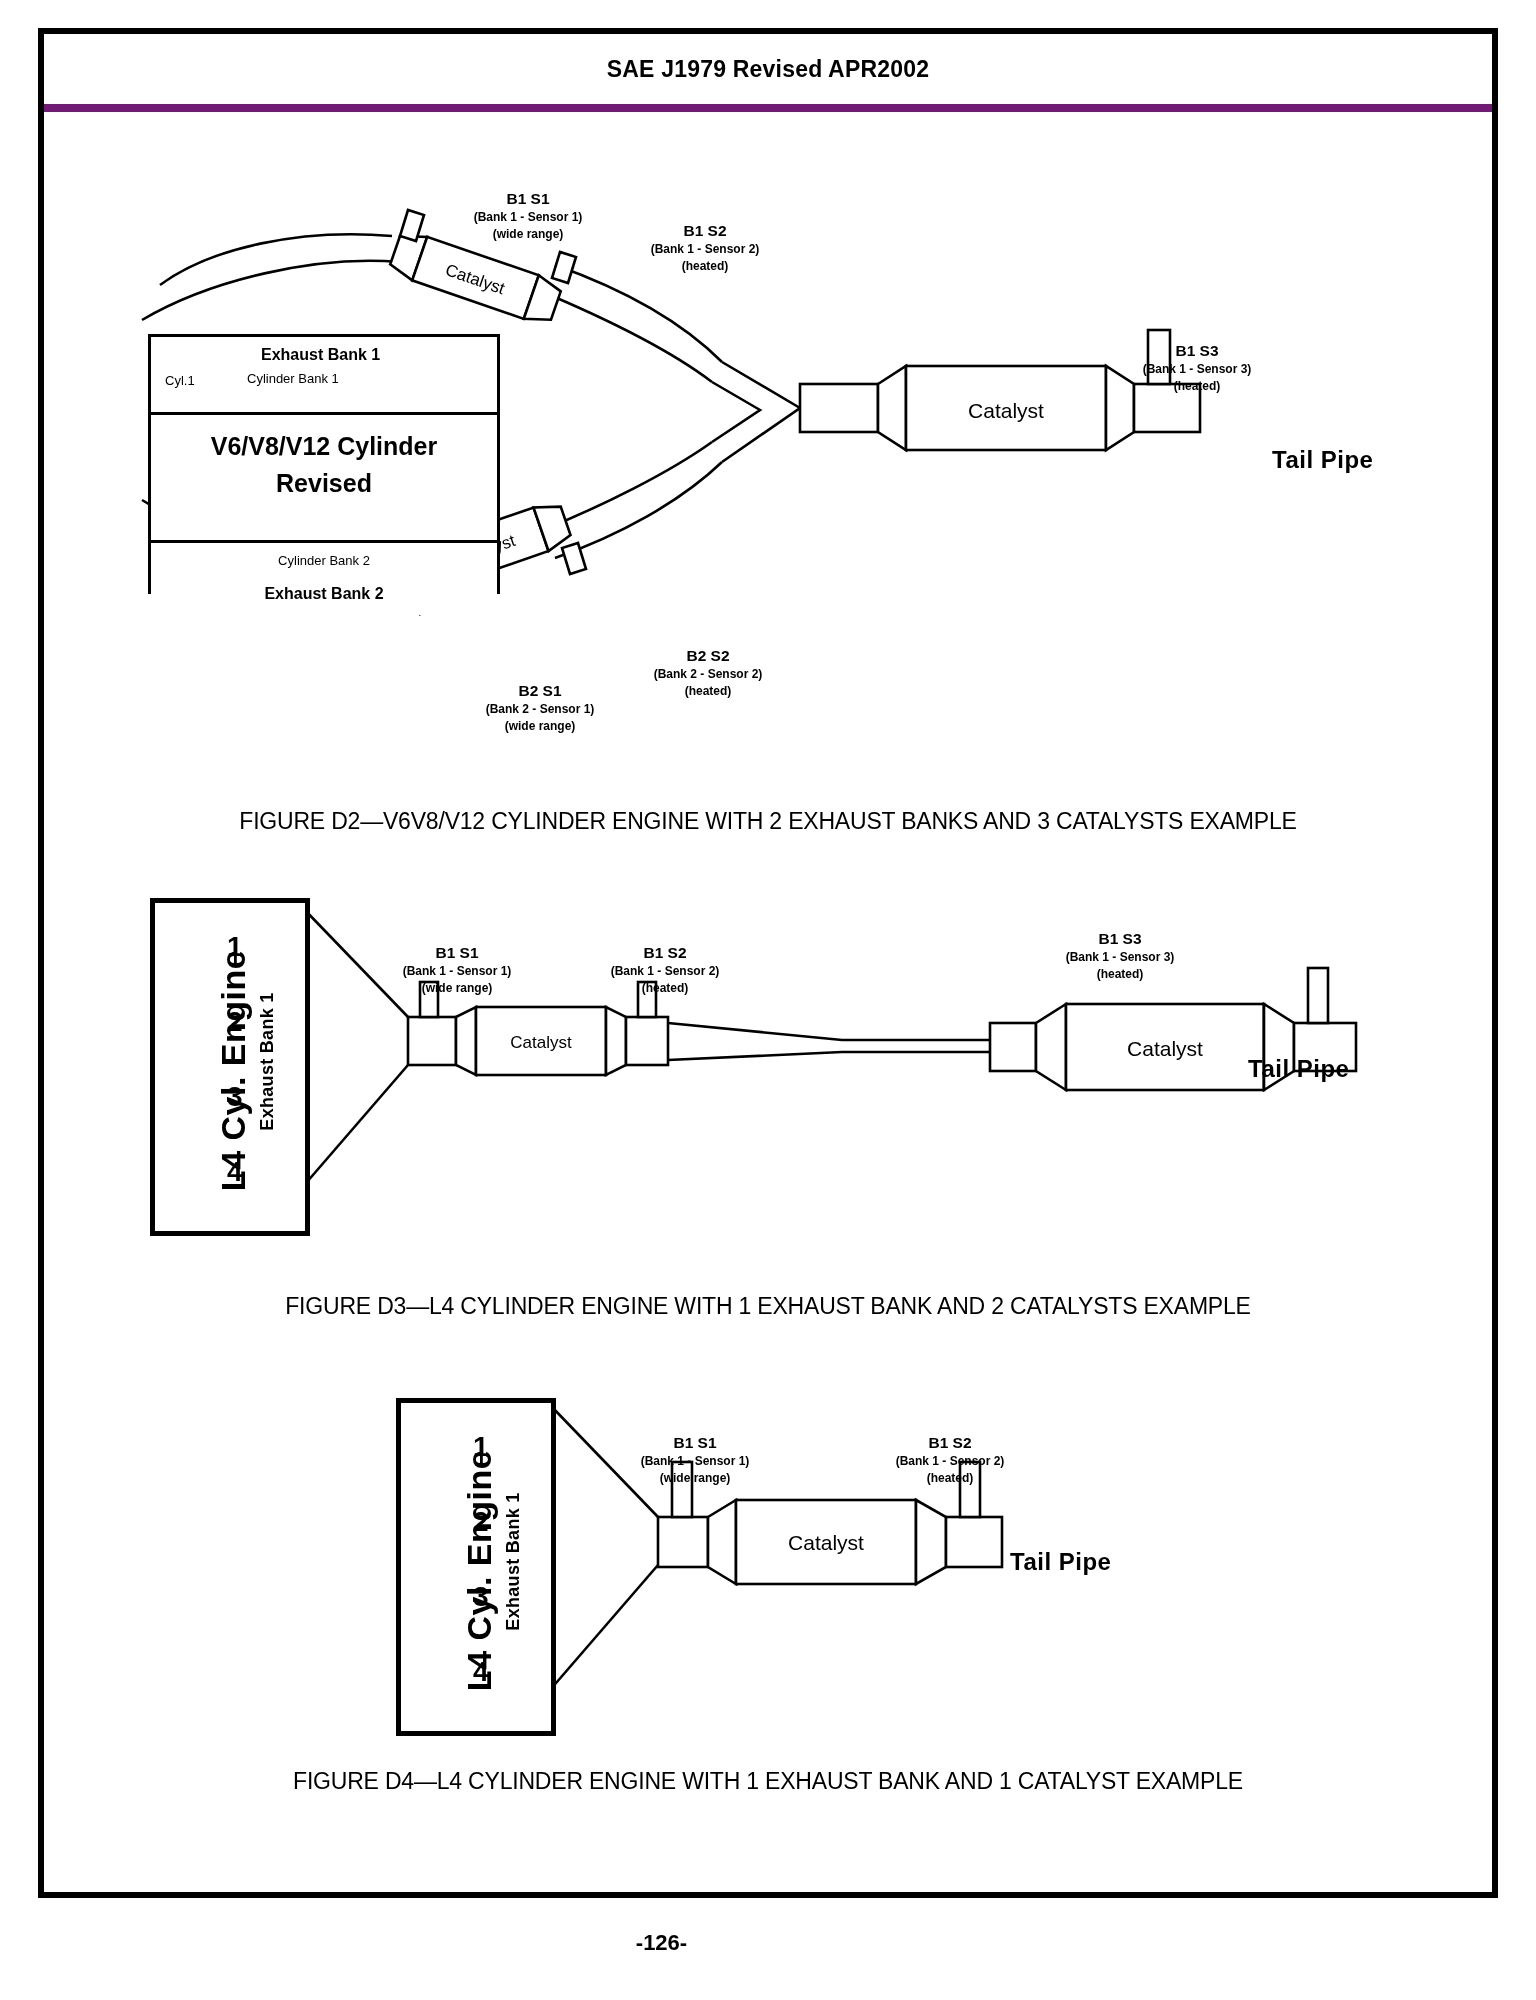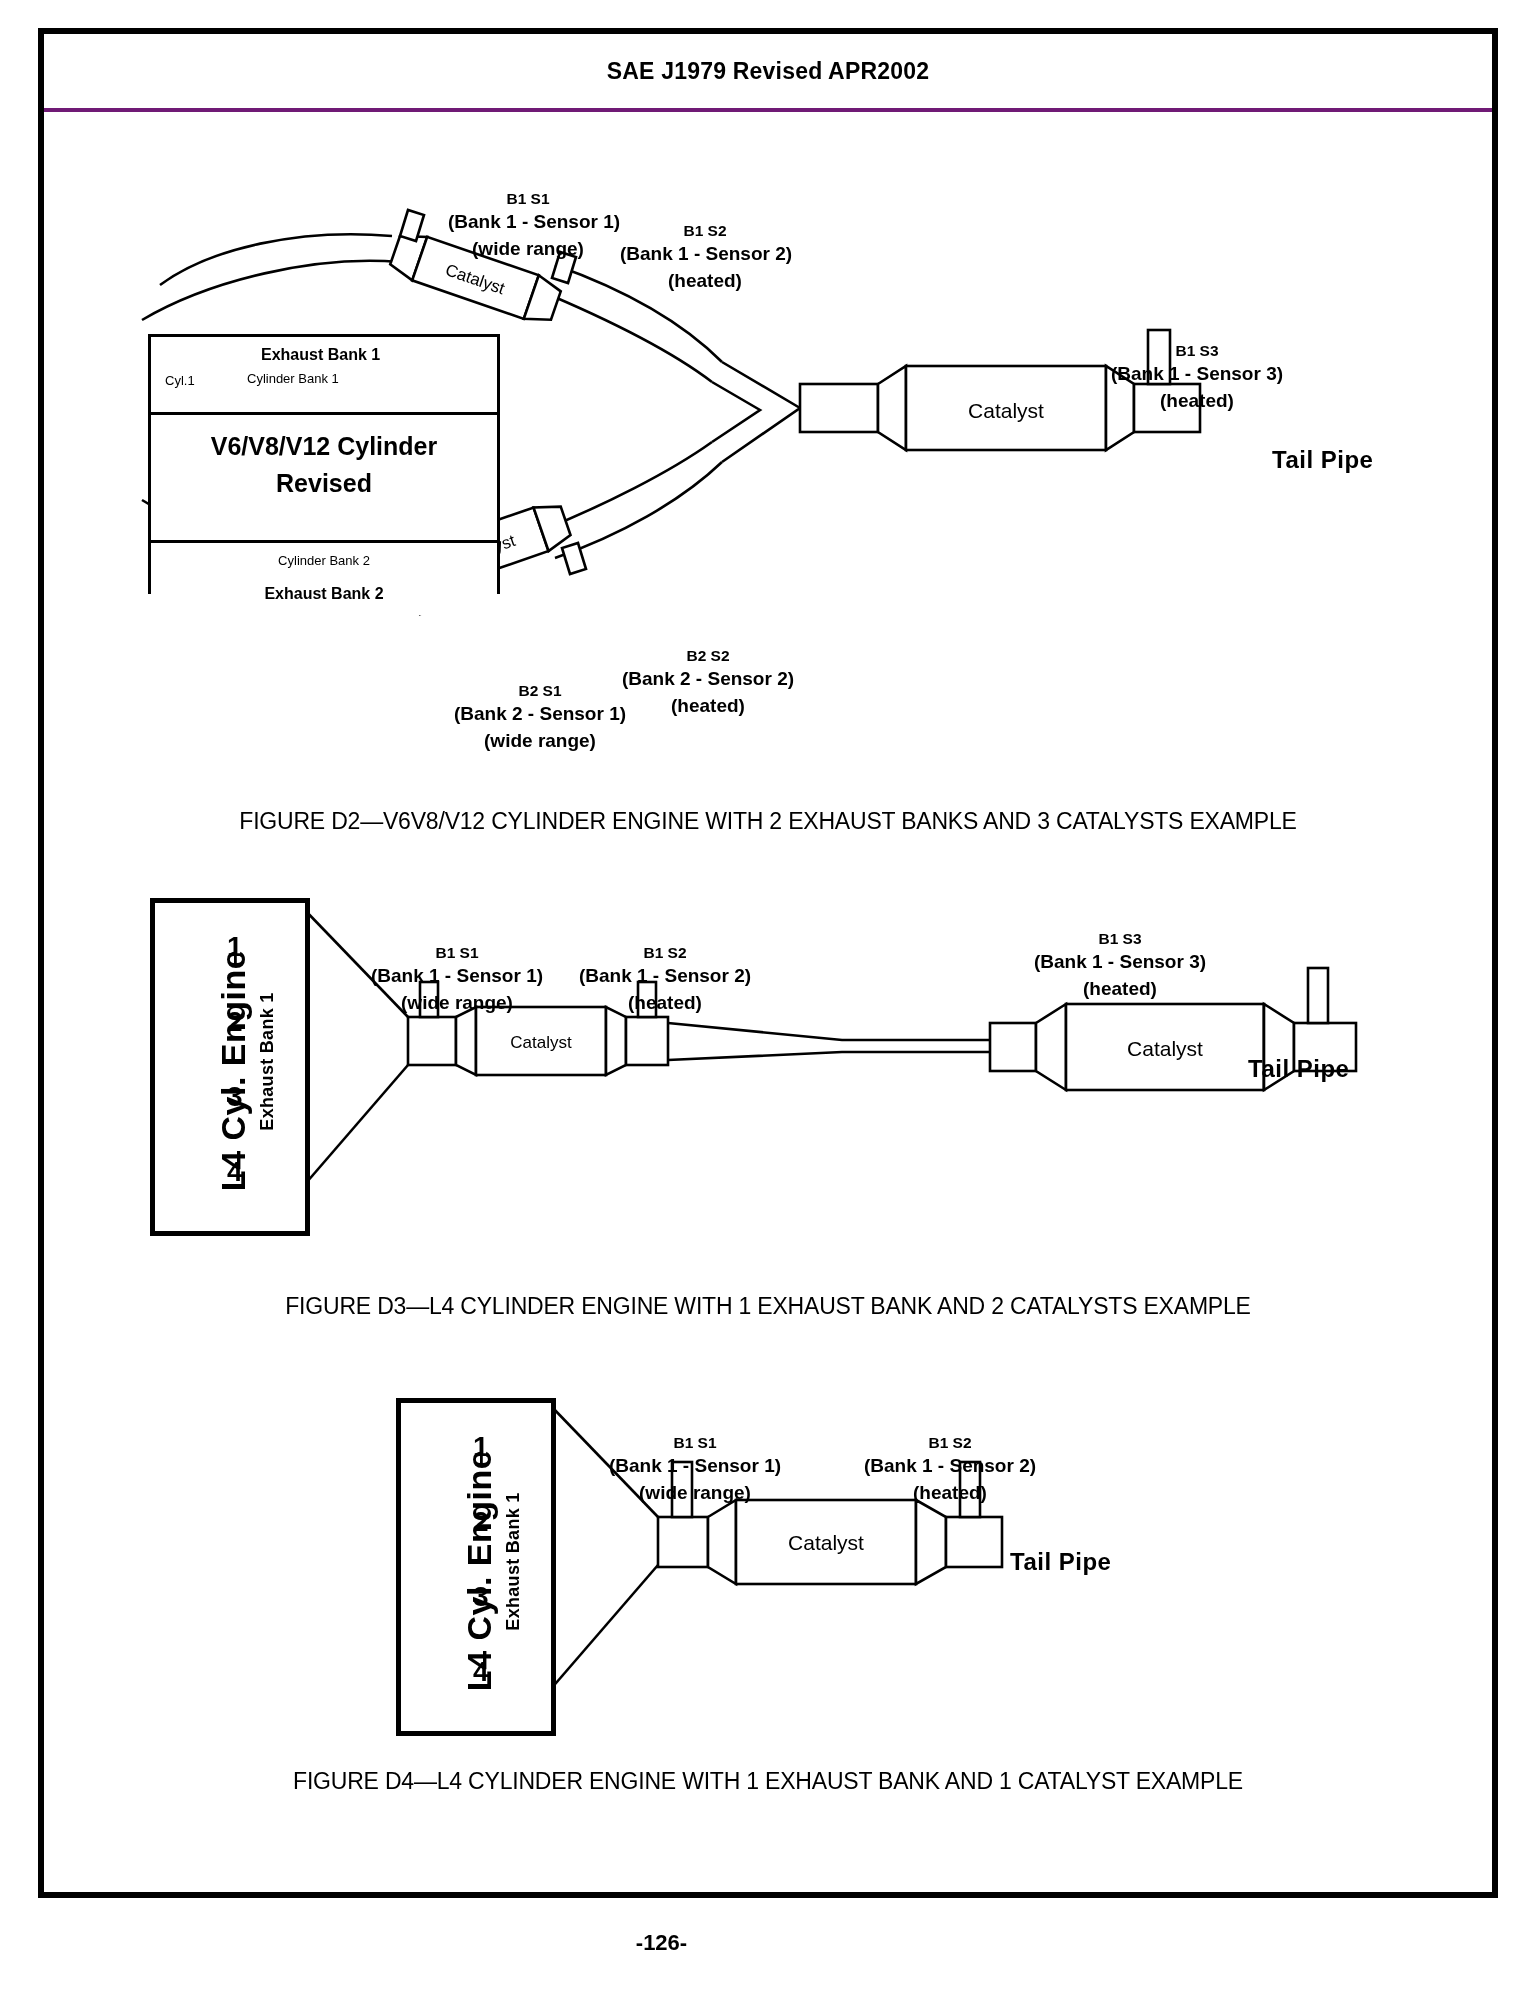--- a/index.html
+++ b/index.html
@@ -25,21 +25,21 @@
     height: 1870px;
     border: 6px solid #000;
     box-sizing: border-box;
   }
   .header-band {
     position: absolute;
     left: 0;
     top: 0;
     width: 100%;
     height: 78px;
-    border-bottom: 4px solid #701a75;
+    border-bottom: 8px solid #701a75;
     box-sizing: border-box;
     display: flex;
     align-items: center;
     justify-content: center;
   }
   .header-title {
     font-size: 23px;
     font-weight: bold;
     letter-spacing: .2px;
   }
@@ -73,21 +73,21 @@
   .lbl {
     position: absolute;
     text-align: center;
     font-size: 15.5px;
     font-weight: bold;
     line-height: 1.38;
     white-space: nowrap;
   }
   .lbl .sub {
     font-weight: bold;
-    font-size: 19px;
+    font-size: 12px;
   }
   .lbl-line { display: block; }
 
   
   .tailpipe {
     position: absolute;
     font-size: 24px;
     font-weight: bold;
     letter-spacing: .5px;
     white-space: nowrap;

